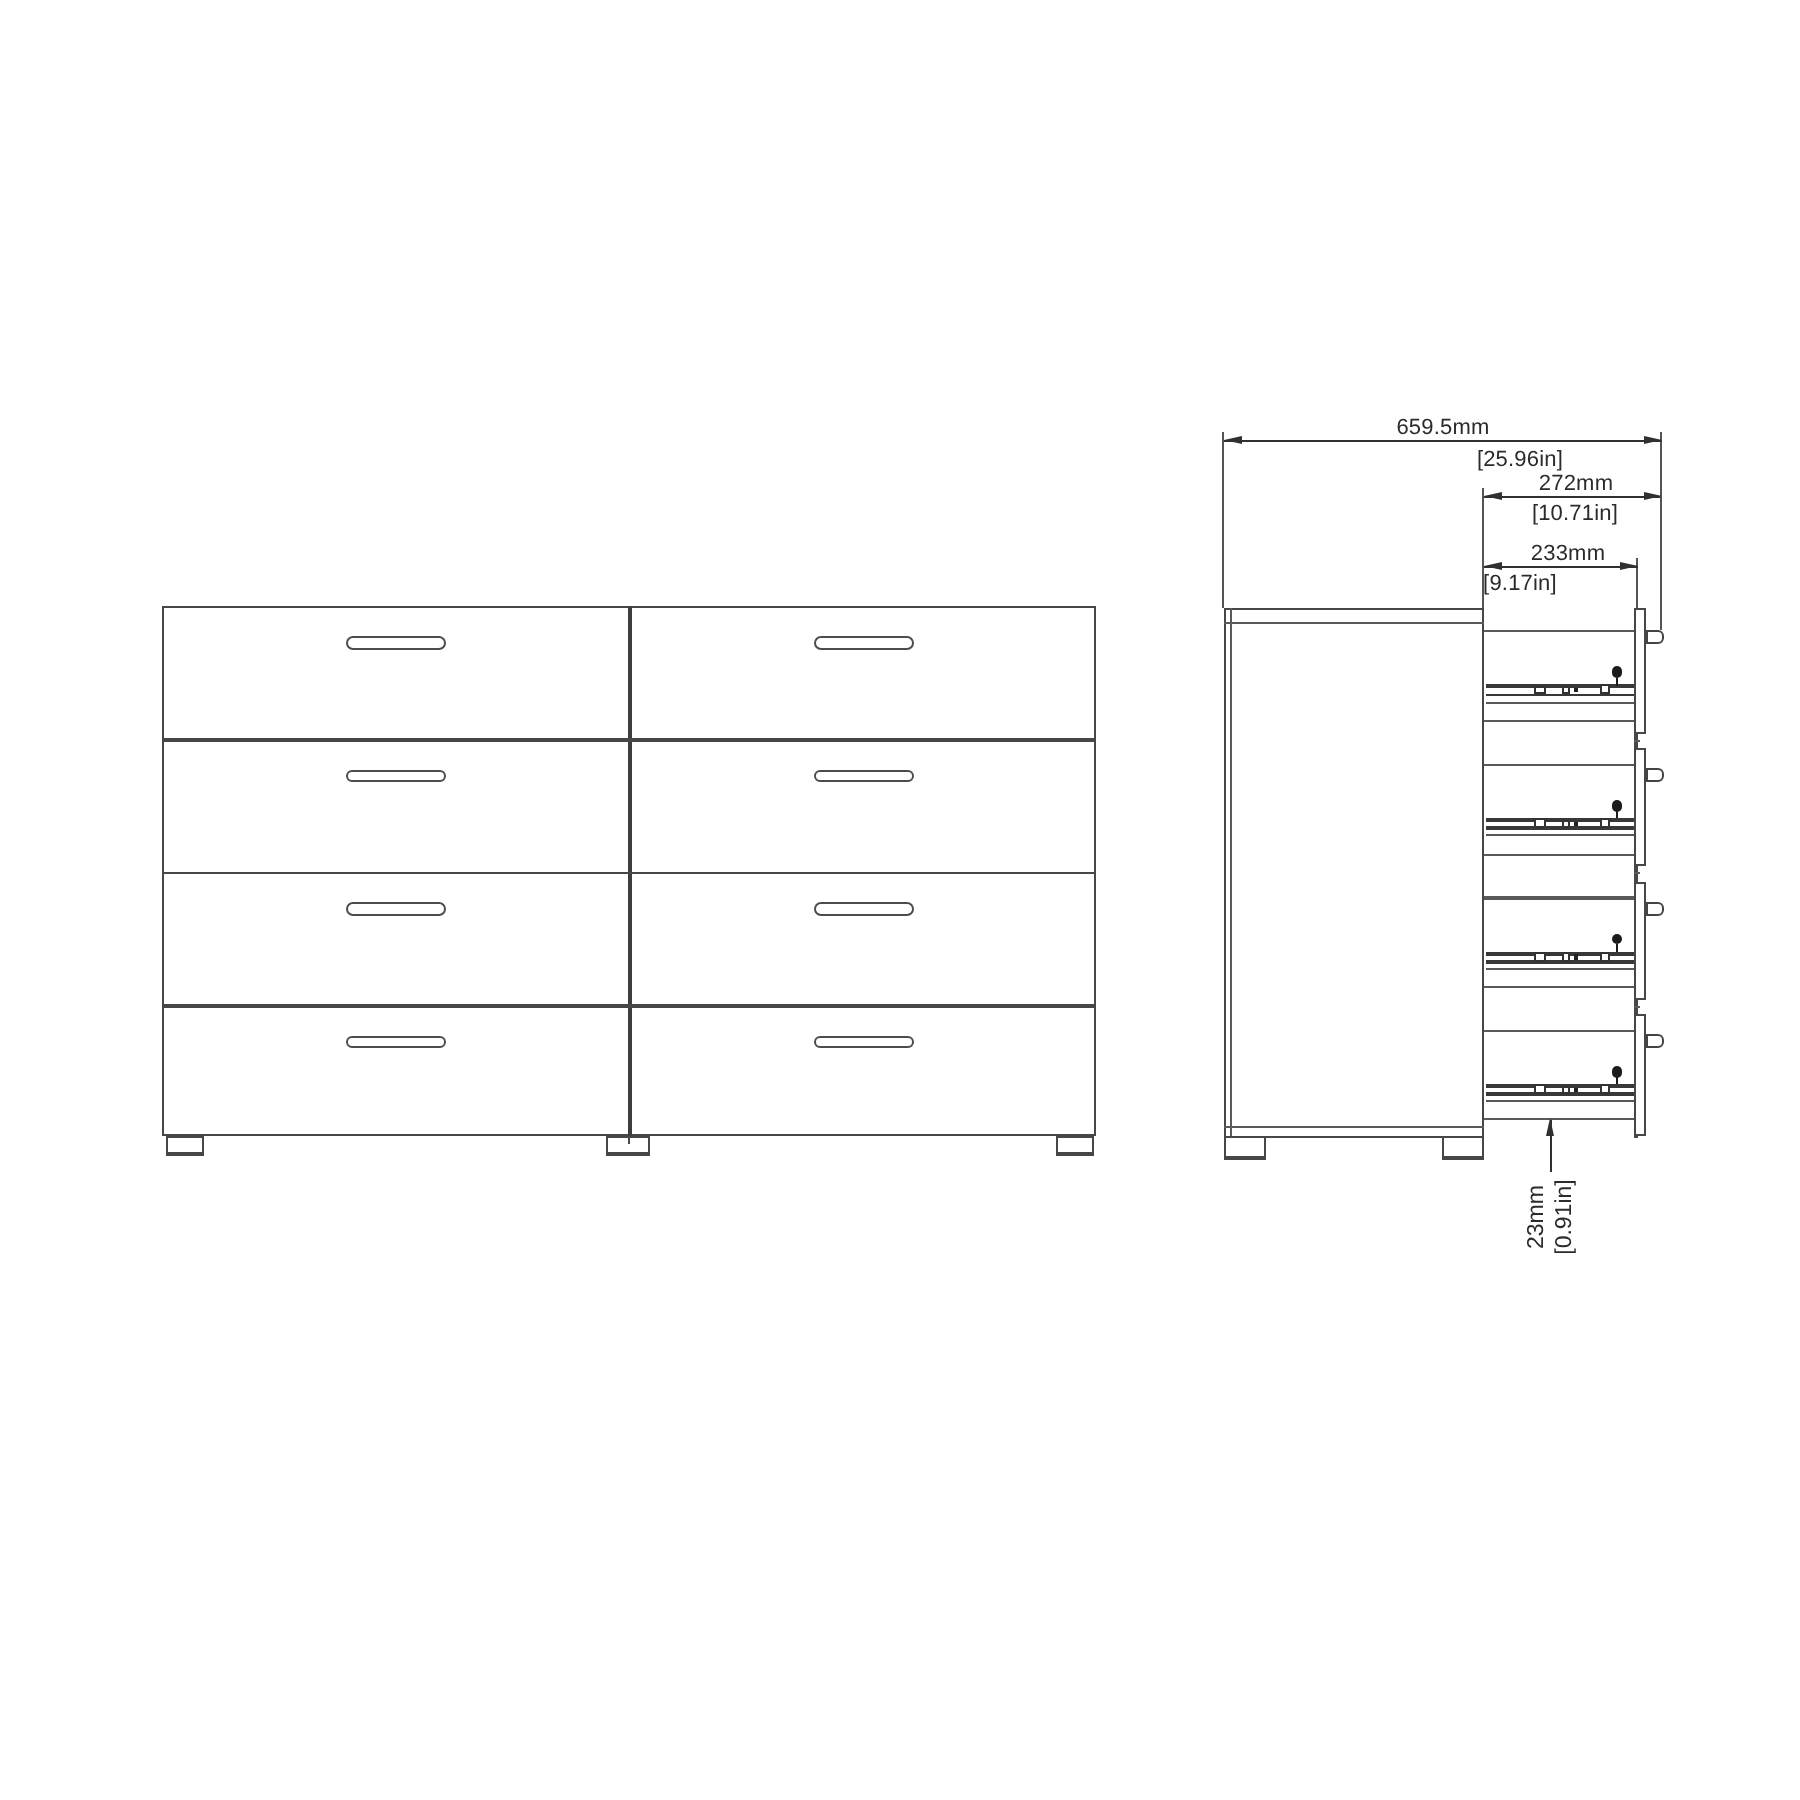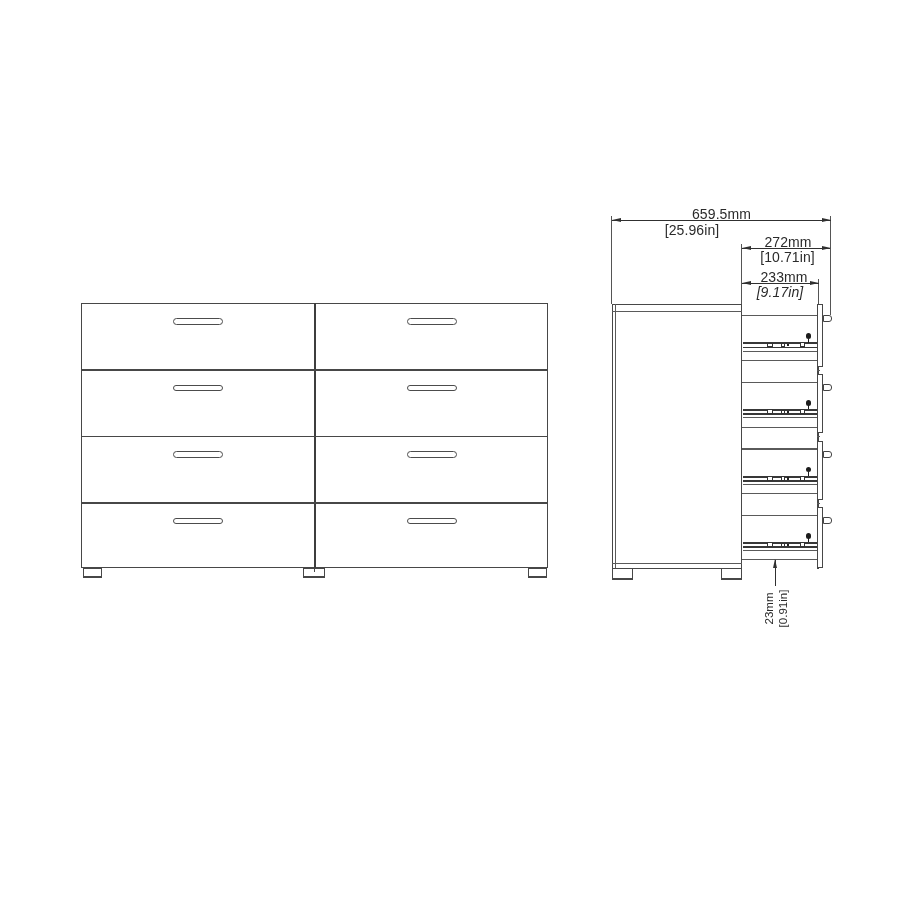--- a/index.html
+++ b/index.html
@@ -43,21 +43,21 @@
   }
   
   .dimline{position:absolute;background:var(--lnDark);height:1.2px;}
   .dimlinev{position:absolute;background:var(--lnDark);width:1.2px;}
   .extline{position:absolute;background:#555;width:1.1px;}
   .arr{position:absolute;width:0;height:0;}
   .arr.left {border-top:2.7px solid transparent;border-bottom:2.7px solid transparent;border-right:9px solid var(--lnDark);}
   .arr.right{border-top:2.7px solid transparent;border-bottom:2.7px solid transparent;border-left:9px solid var(--lnDark);}
   .arr.up   {border-left:2.7px solid transparent;border-right:2.7px solid transparent;border-bottom:9px solid var(--lnDark);}
   .dimtext{
-    position:absolute;width:160px;text-align:center;font-size:14px;line-height:12.5px;
+    position:absolute;width:160px;text-align:center;font-size:11px;line-height:12.5px;
     color:var(--txt);letter-spacing:0.1px;white-space:nowrap;
   }
   .rotlabel{
     position:absolute;left:752.8px;top:595px;width:46px;height:27px;
     transform:rotate(-90deg);text-align:center;font-size:11.5px;line-height:13.5px;
     color:var(--txt);white-space:nowrap;
   }
   
   .stripseg{position:absolute;left:817.3px;width:5.6px;border:1.2px solid var(--ln);background:#fff;box-sizing:border-box;}
 </style>
@@ -178,39 +178,39 @@
     <div class="foot" style="left:720.7px;top:568.1px;width:21px;height:11.6px;"></div>
   </div>
 
   <div>
     <div class="extline" style="left:611.2px;top:215.5px;height:88px;"></div>
     <div class="extline" style="left:829.9px;top:215.5px;height:99.5px;"></div>
     <div class="dimline" style="left:611.5px;top:220.1px;width:219px;"></div>
     <div class="arr left" style="left:611.5px;top:218px;"></div>
     <div class="arr right" style="left:821.5px;top:218px;"></div>
     <div class="dimtext" style="left:641.5px;top:208.2px;">659.5mm</div>
-    <div class="dimtext" style="left:612px;top:223.9px;">[25.96in]</div>
+    <div class="dimtext" style="left:680px;top:223.9px;">[25.96in]</div>
   </div>
 
   <div>
     <div class="extline" style="left:741.1px;top:244px;height:60px;"></div>
     <div class="dimline" style="left:741.7px;top:247.9px;width:88.8px;"></div>
     <div class="arr left" style="left:741.7px;top:245.8px;"></div>
     <div class="arr right" style="left:821.5px;top:245.8px;"></div>
     <div class="dimtext" style="left:708px;top:235.9px;">272mm</div>
     <div class="dimtext" style="left:707.5px;top:251.4px;">[10.71in]</div>
   </div>
 
   <div>
     <div class="extline" style="left:818.1px;top:278.5px;height:25.5px;"></div>
     <div class="dimline" style="left:741.7px;top:282.7px;width:77px;"></div>
     <div class="arr left" style="left:741.7px;top:280.6px;"></div>
     <div class="arr right" style="left:809.7px;top:280.6px;"></div>
     <div class="dimtext" style="left:704px;top:270.6px;">233mm</div>
-    <div class="dimtext" style="left:700px;top:286.4px;font-style:italic;">[9.17in]</div>
+    <div class="dimtext" style="left:680px;top:286.4px;">[9.17in]</div>
   </div>
 
   <div>
     <div class="dimlinev" style="left:774.8px;top:560px;height:25.8px;"></div>
     <div class="arr up" style="left:772.7px;top:559.3px;"></div>
     <div class="rotlabel">
       <div>23mm</div>
       <div>[0.91in]</div>
     </div>
   </div>

